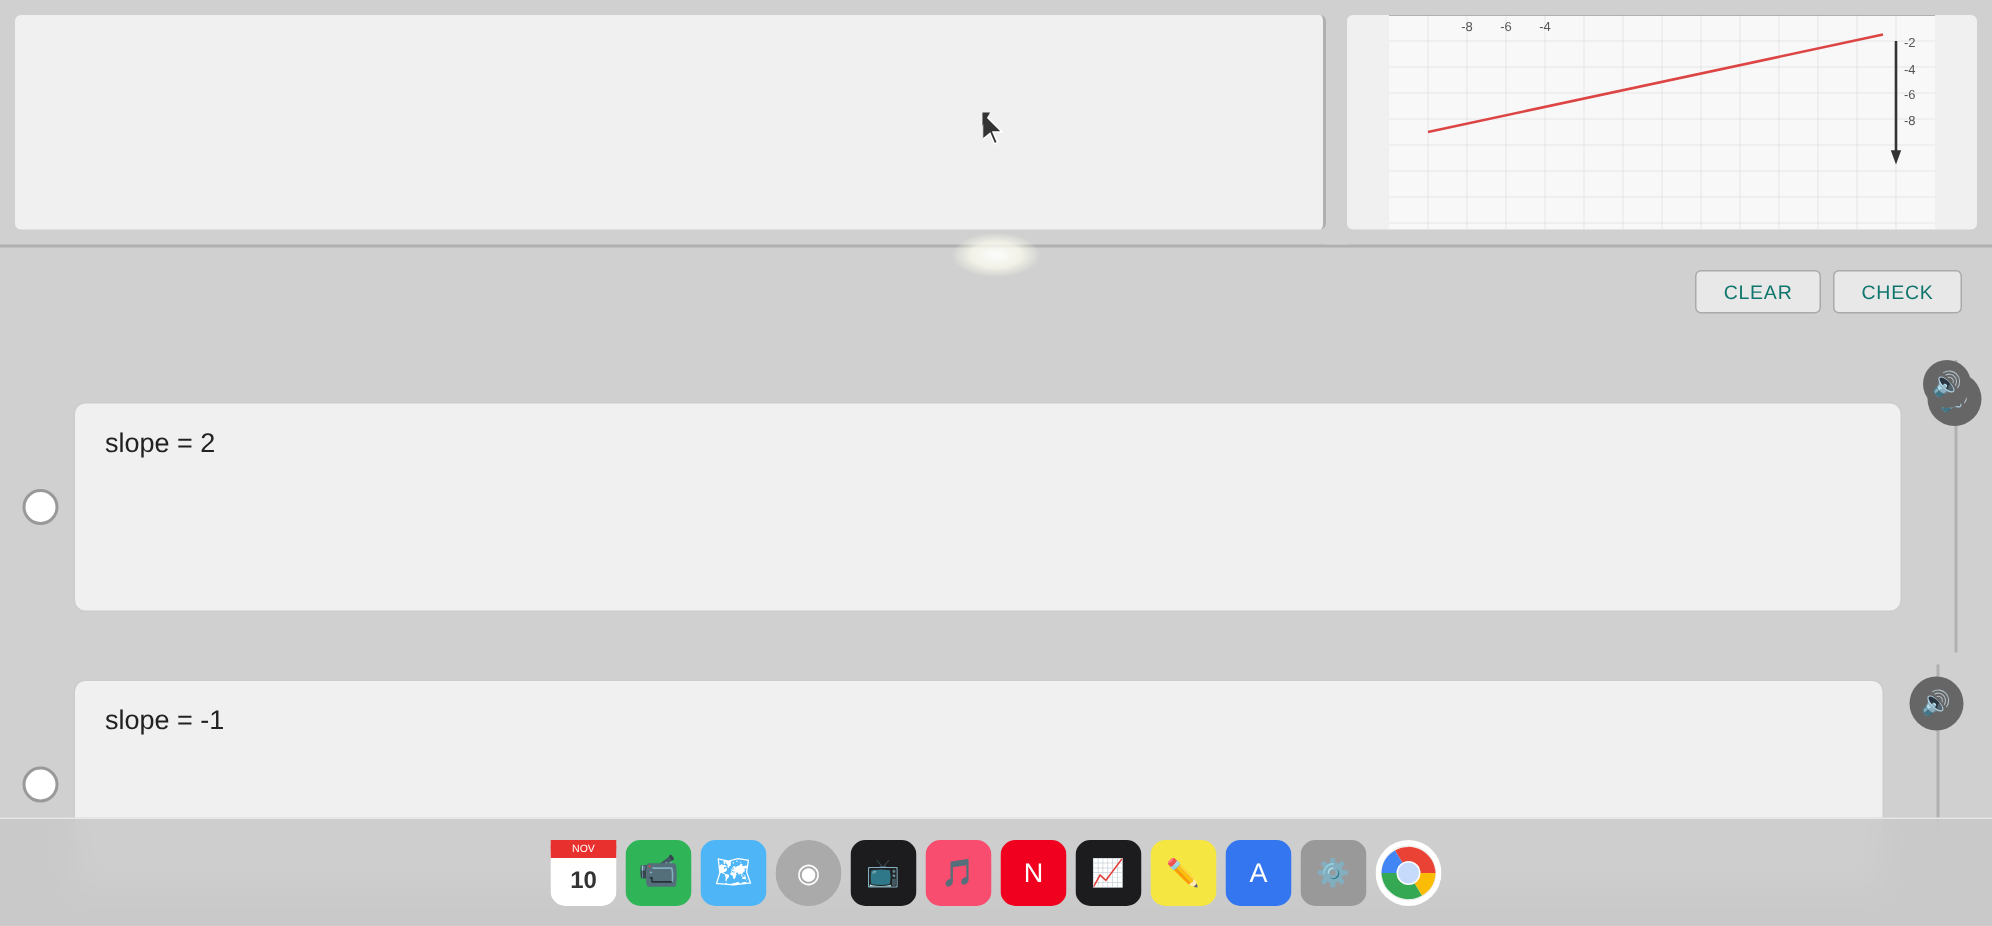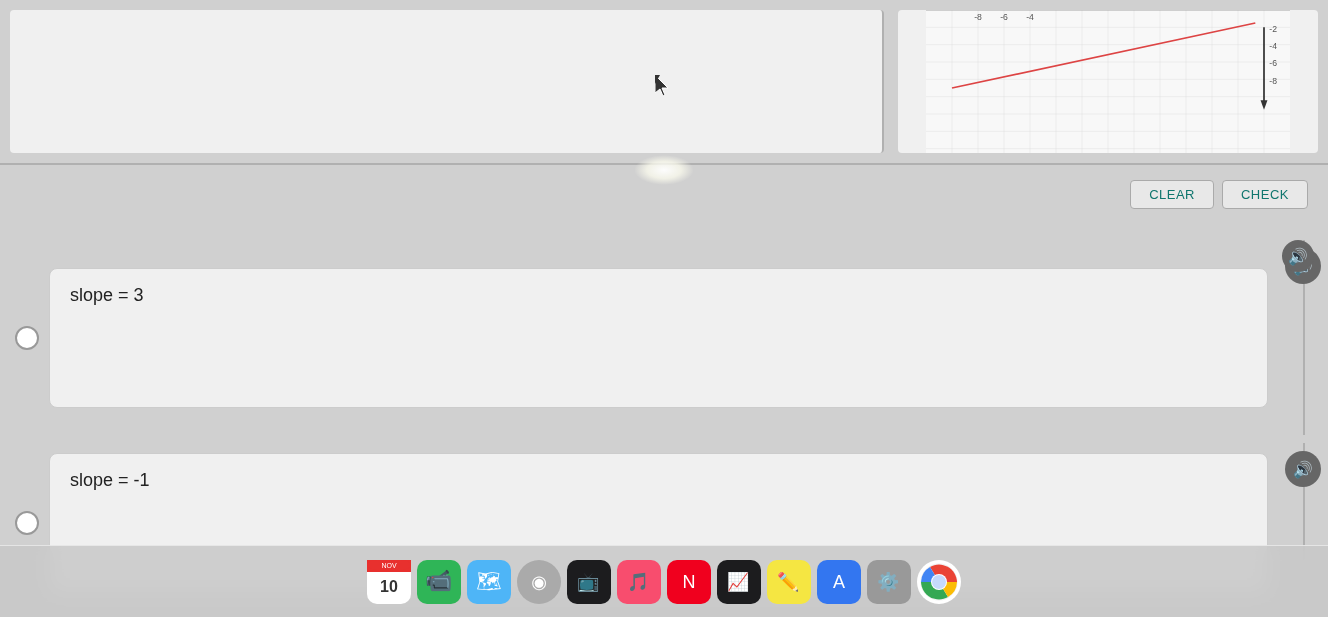--- a/index.html
+++ b/index.html
@@ -200,21 +200,21 @@
       background: white;
       flex-shrink: 0;
       cursor: pointer;
     }
 
     
     .bottom-section {
       position: absolute;
       top: 443px;
       left: 0;
-      right: 0;
+      right: 12px;
       display: flex;
       height: 160px;
     }
 
     
     .fraction {
       display: inline-flex;
       flex-direction: column;
       align-items: center;
       vertical-align: middle;
@@ -364,21 +364,21 @@
 
   <div class="audio-btn-top-right">
     <span class="speaker-icon">🔊</span>
   </div>
 
   <div class="middle-section">
 
     <div class="left-answer-area">
       <div class="radio-btn"></div>
       <div class="answer-card">
-        <span class="answer-card-text">slope = 3</span>
+        <span class="answer-card-text">slope = 2</span>
       </div>
     </div>
 
     <div class="divider-col">
       <div class="divider-line"></div>
       <div class="audio-btn">
         <span class="speaker-icon">🔊</span>
       </div>
     </div>
 

